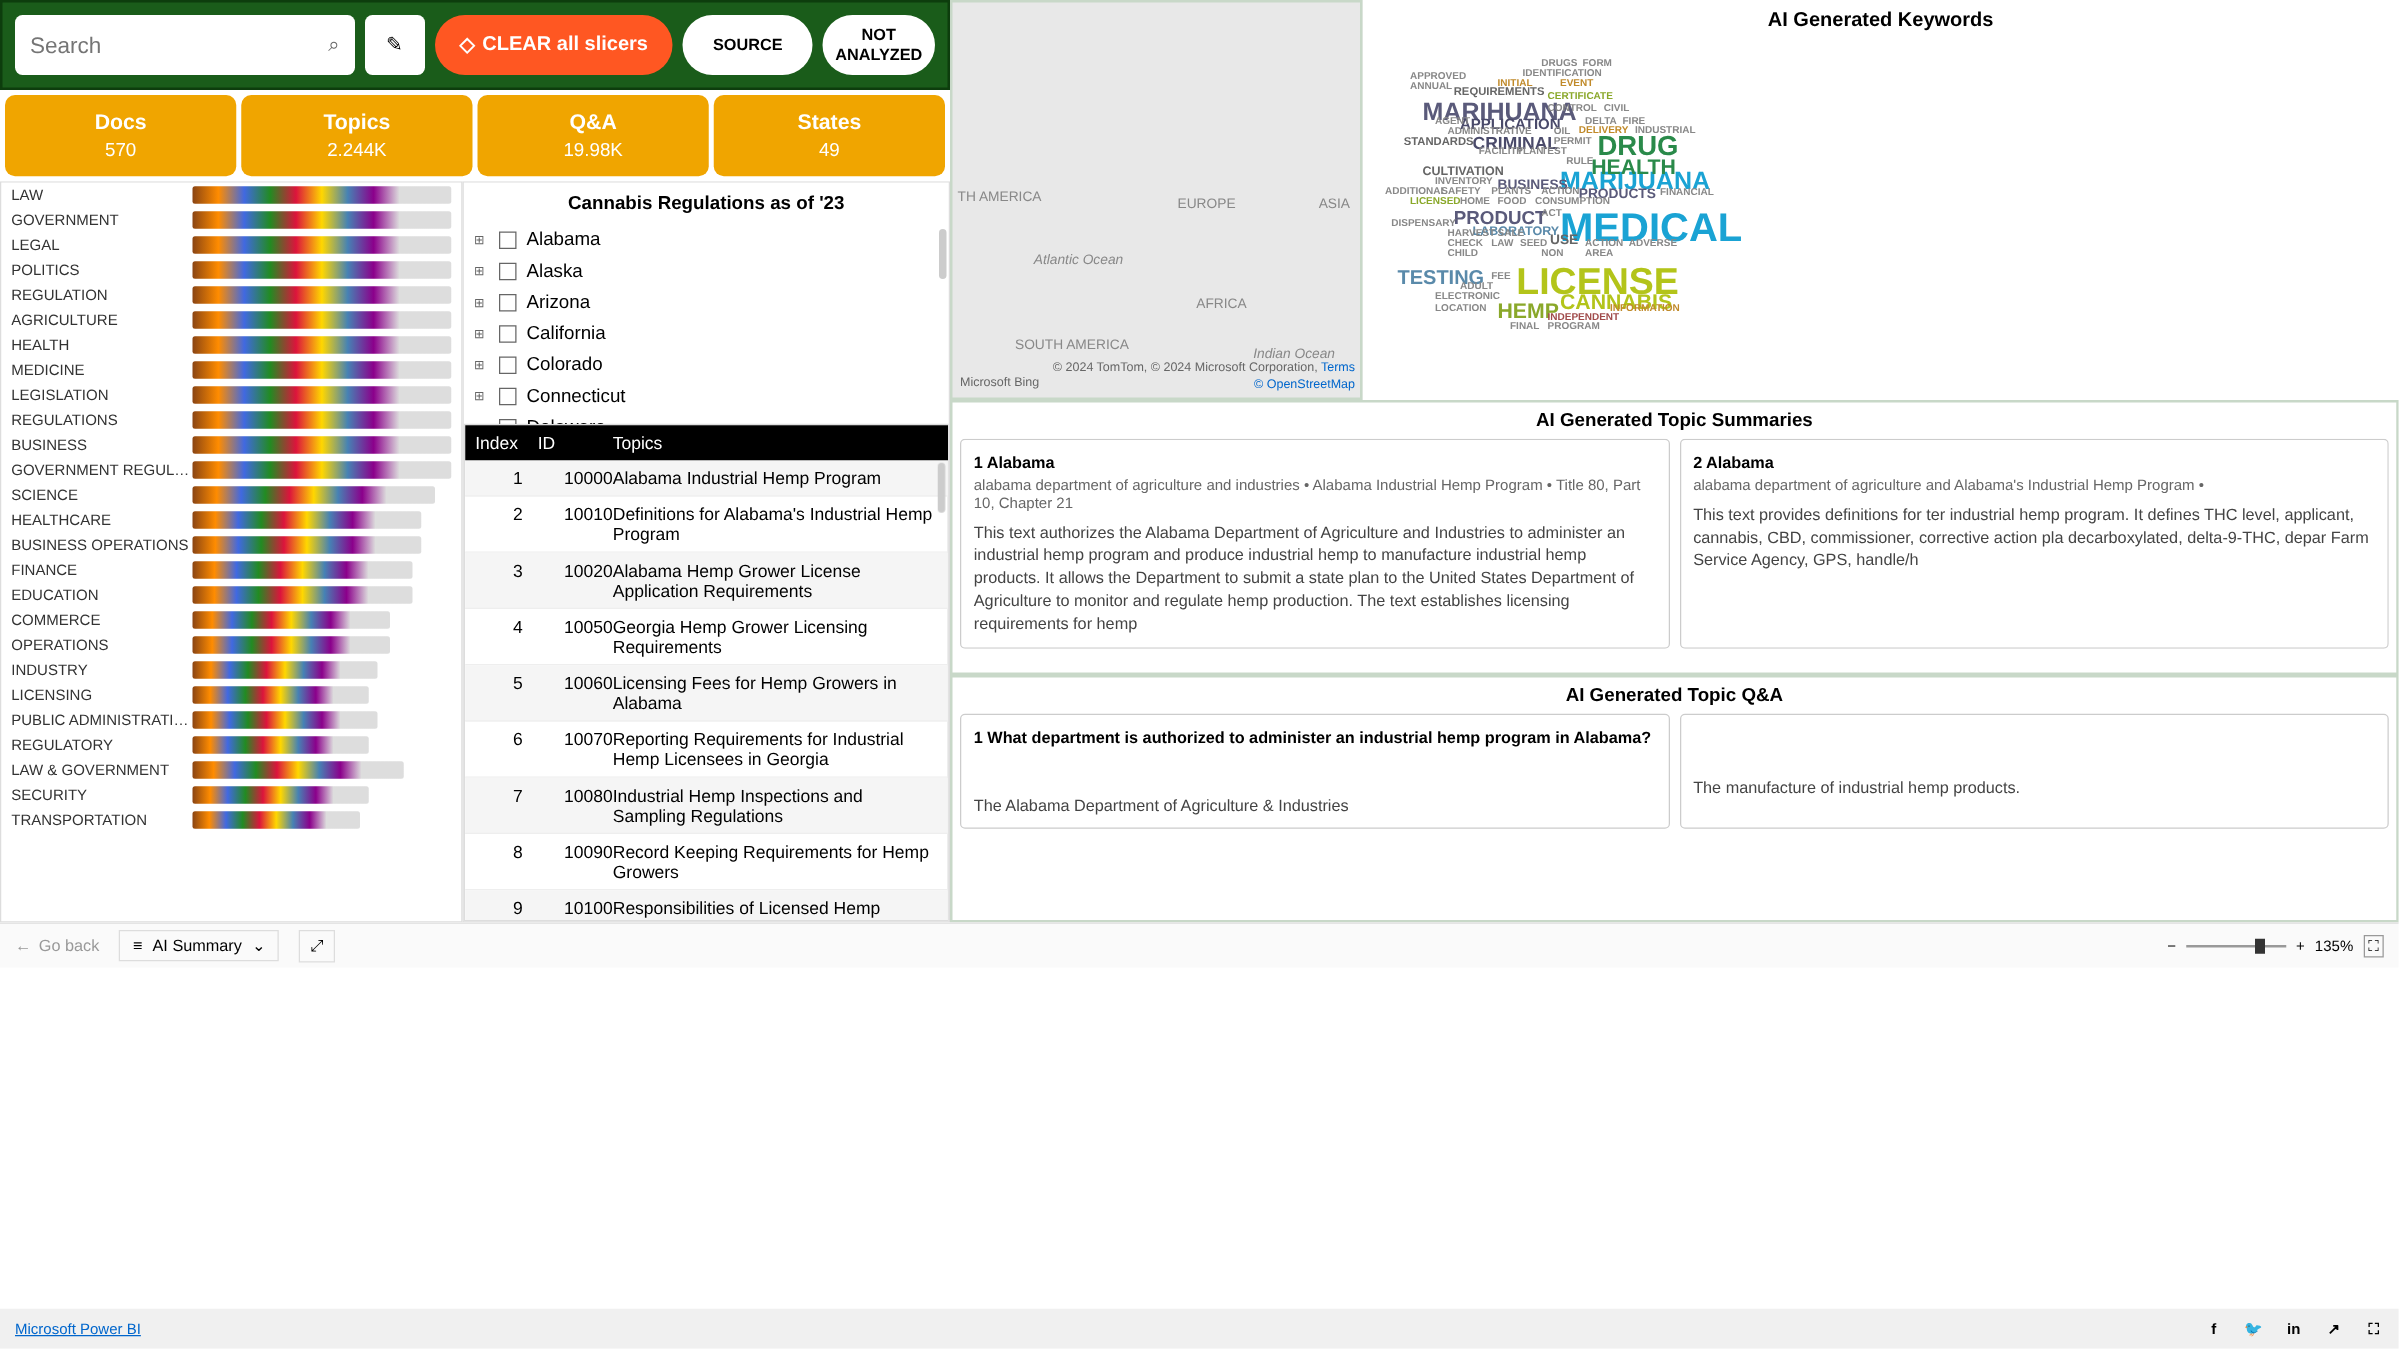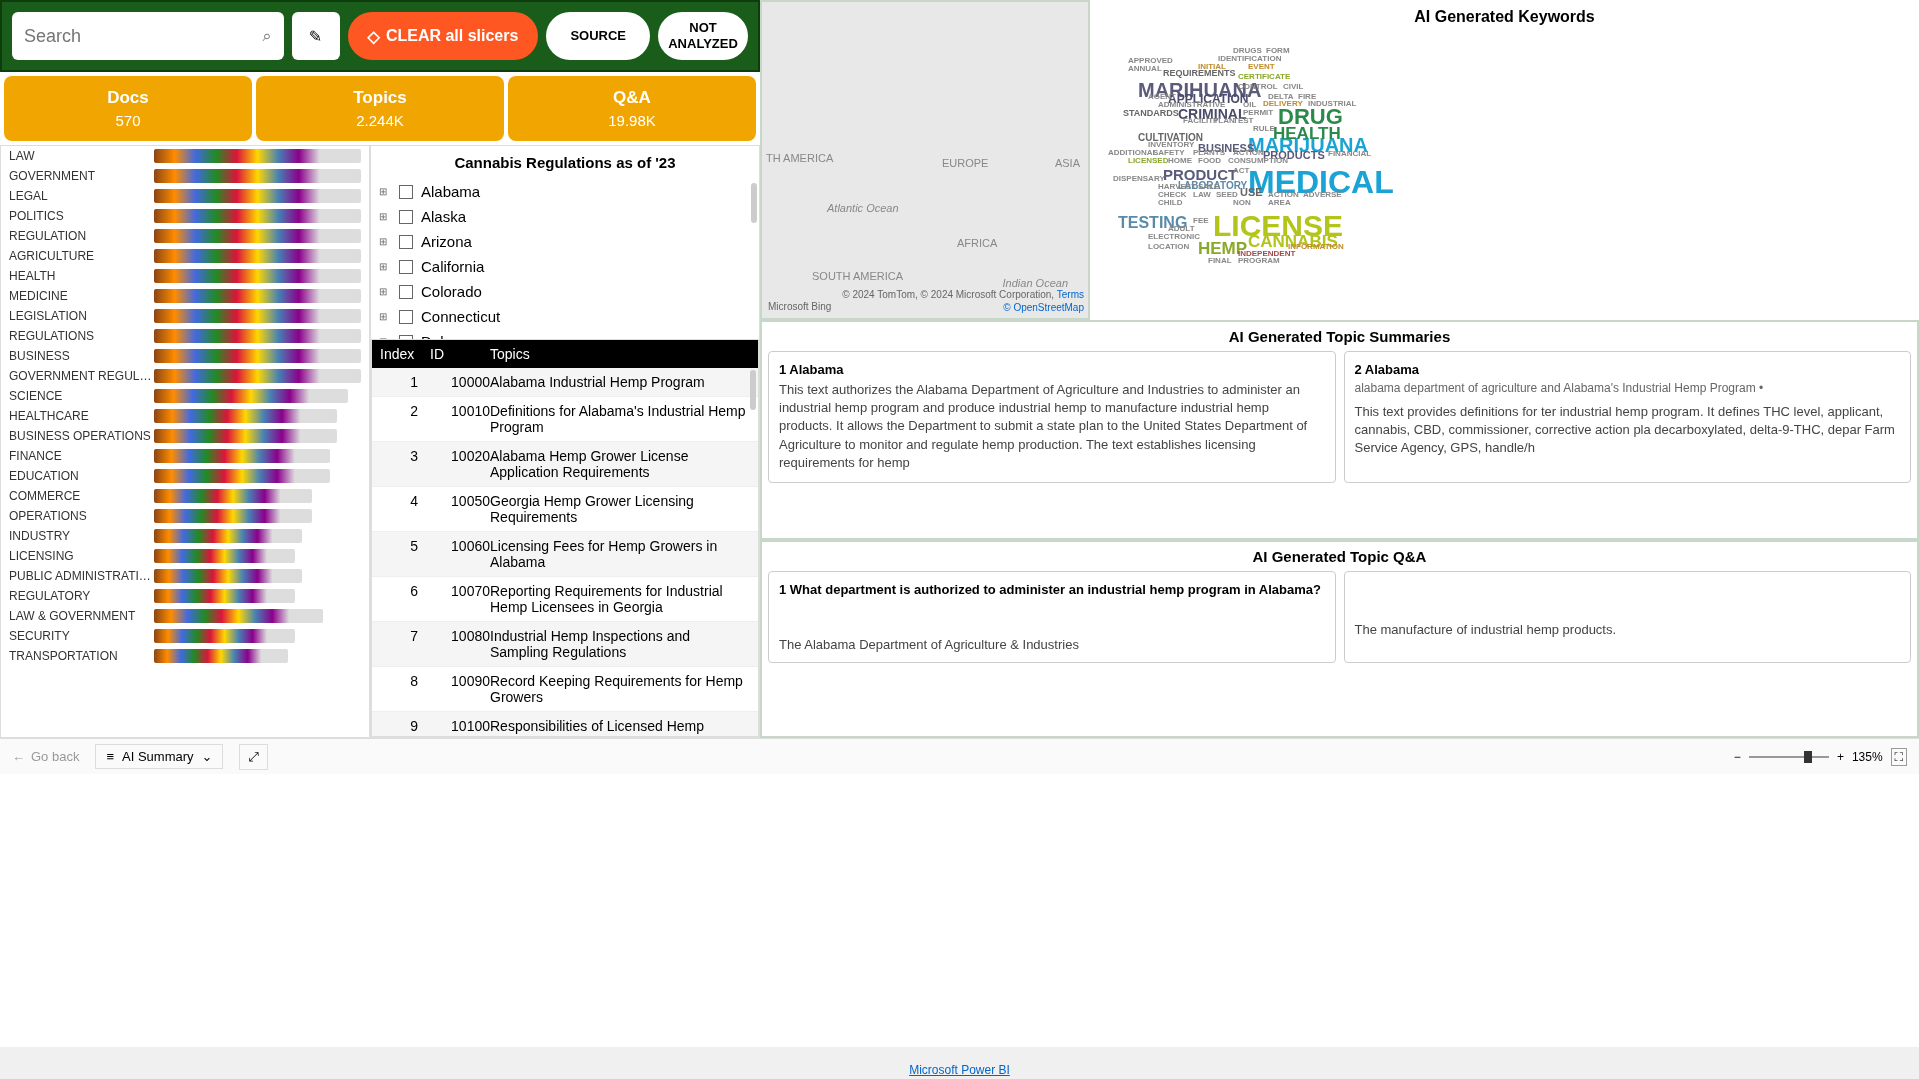--- a/index.html
+++ b/index.html
@@ -63,21 +63,21 @@
 .qa-cards { display: flex; gap: 8px; }
 .qa-card { border: 1px solid #ccc; border-radius: 4px; padding: 10px; flex: 1; font-size: 13px; }
 .qa-question { font-weight: bold; margin-bottom: 8px; }
 .qa-answer { color: #444; margin-top: 40px; }
 .bottom-bar { height: 36px; border-top: 1px solid #ddd; display: flex; align-items: center; padding: 0 12px; gap: 16px; font-size: 13px; background: #fafafa; }
 .go-back { color: #999; display: flex; align-items: center; gap: 6px; cursor: pointer; }
 .page-select { display: flex; align-items: center; gap: 8px; border: 1px solid #ddd; padding: 4px 10px; cursor: pointer; }
 .zoom-controls { margin-left: auto; display: flex; align-items: center; gap: 8px; font-size: 12px; }
 .zoom-slider { width: 80px; height: 2px; background: #999; position: relative; }
 .zoom-thumb { position: absolute; width: 8px; height: 12px; background: #333; top: -5px; left: 55px; }
-.footer { position: absolute; bottom: 0; left: 0; right: 0; height: 30px; background: #f0f0f0; display: flex; align-items: center; padding: 16px 12px; font-size: 12px; flex-direction: column; }
+.footer { position: absolute; bottom: 0; left: 0; right: 0; height: 30px; background: #f0f0f0; display: flex; align-items: center; padding: 16px 12px; font-size: 12px; }
 .footer a { color: #0066cc; text-decoration: underline; }
 .social-icons { margin-left: auto; display: flex; gap: 16px; }
 .social-icons span { cursor: pointer; width: 16px; height: 16px; display: inline-flex; align-items: center; justify-content: center; font-weight: bold; }
 .scroll-indicator { position: absolute; right: 2px; top: 4px; width: 6px; height: 40px; background: #ccc; border-radius: 3px; }
 </style>
 </head>
 <body>
 
 <div class="main-container">
   <div class="dashboard">
@@ -102,20 +102,24 @@
             <div class="stat-label">Docs</div>
             <div class="stat-value">570</div>
           </div>
           <div class="stat-card">
             <div class="stat-label">Topics</div>
             <div class="stat-value">2.244K</div>
           </div>
           <div class="stat-card">
             <div class="stat-label">Q&amp;A</div>
             <div class="stat-value">19.98K</div>
+          </div>
+          <div class="stat-card">
+            <div class="stat-label">States</div>
+            <div class="stat-value">49</div>
           </div>
         </div>
       <div class="content-row">
         <div class="categories" id="categories">
             <div class="cat-row">
               <div class="cat-name">LAW</div>
               <div class="cat-bar" style="max-width:98%;"></div>
             </div>
             <div class="cat-row">
               <div class="cat-name">GOVERNMENT</div>
@@ -407,20 +411,21 @@
               <span class="word" style="font-size: 8px; color: rgb(136, 136, 136); left: 110px; top: 222px;">FINAL</span>
               <span class="word" style="font-size: 8px; color: rgb(136, 136, 136); left: 140px; top: 222px;">PROGRAM</span>
             </div>
         </div>
       </div>
       <div class="summaries-panel">
         <div class="summaries-title">AI Generated Topic Summaries</div>
         <div class="summaries-cards" id="summaries-cards">
             <div class="summary-card">
               <div class="summary-heading">1 Alabama</div>
+              <div class="summary-meta">alabama department of agriculture and industries • Alabama Industrial Hemp Program • Title 80, Part 10, Chapter 21</div>
               <div class="summary-text">This text authorizes the Alabama Department of Agriculture and Industries to administer an industrial hemp program and produce industrial hemp to manufacture industrial hemp products. It allows the Department to submit a state plan to the United States Department of Agriculture to monitor and regulate hemp production. The text establishes licensing requirements for hemp</div>
             </div>
             <div class="summary-card">
               <div class="summary-heading">2 Alabama</div>
               <div class="summary-meta">alabama department of agriculture and Alabama's Industrial Hemp Program •</div>
               <div class="summary-text">This text provides definitions for ter industrial hemp program. It defines THC level, applicant, cannabis, CBD, commissioner, corrective action pla decarboxylated, delta-9-THC, depar Farm Service Agency, GPS, handle/h</div>
             </div>
           </div>
       </div>
       <div class="qa-panel">

